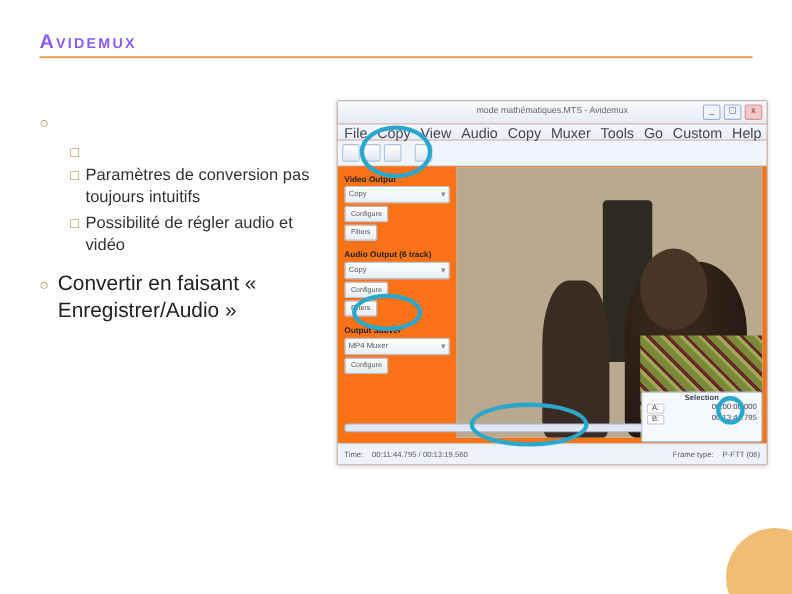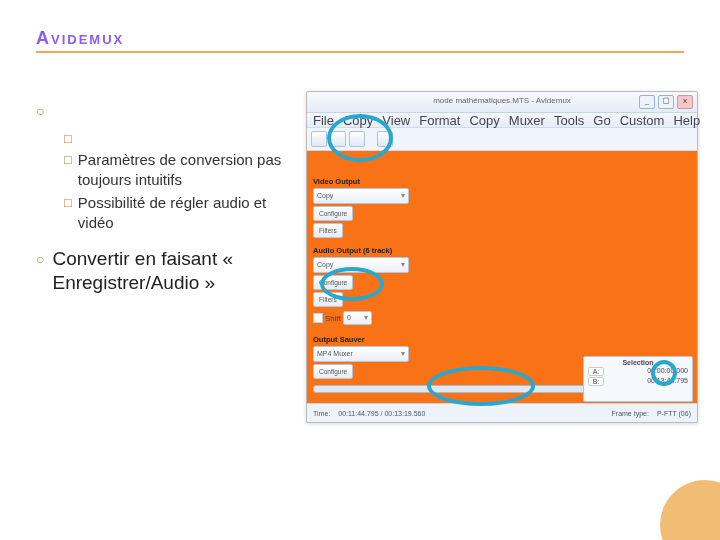--- a/index.html
+++ b/index.html
@@ -15,21 +15,21 @@
   .b2 .bullet{color:#b58138;font-family:"Courier New",monospace;font-size:13px;margin-top:2px;}
   .shot{position:relative;width:390px;height:330px;border:1px solid #bbb;background:#f97316;border-radius:2px;box-shadow:0 1px 4px rgba(0,0,0,.15);}
   .tbar{height:20px;background:linear-gradient(#f7f9fd,#e5ecf7);border-bottom:1px solid #c9d3e3;position:relative;}
   .tbar .title-txt{font-size:8px;color:#666;position:absolute;left:50%;top:4px;transform:translateX(-50%);}
   .tbar .wctrl{position:absolute;right:4px;top:3px;display:flex;gap:3px;}
   .wbtn{width:14px;height:12px;border:1px solid #9bb2d6;border-radius:2px;background:#edf3fb;font-size:8px;line-height:10px;text-align:center;color:#556;}
   .wbtn.close{background:#f2c8c8;border-color:#d19999;color:#722;}
   .mbar{height:14px;background:linear-gradient(#f4f7fc,#e6edf7);border-bottom:1px solid #d0daea;display:flex;gap:9px;padding:0 6px;font-size:13px;color:#445;align-items:center;}
   .ibar{height:20px;background:#f0f4fb;border-bottom:1px solid #d0daea;display:flex;gap:3px;padding:1px 4px;align-items:center;}
   .ico{width:14px;height:14px;border:1px solid #b0c3dd;border-radius:2px;background:linear-gradient(#fff,#dfe8f4);}
-  .body{position:absolute;top:56px;bottom:20px;left:0;right:0;display:flex;align-items:center;}
+  .body{position:absolute;top:56px;bottom:20px;left:0;right:0;display:flex;}
   .sidebar{width:96px;padding:4px 6px;font-size:8px;color:#444;}
   .sec-label{font-weight:bold;margin-top:6px;font-size:7.5px;color:#222;}
   .drop{height:14px;border:1px solid #b8c6db;border-radius:2px;background:linear-gradient(#fff,#e9eff9);margin:2px 0;position:relative;font-size:7px;line-height:14px;padding-left:3px;color:#555;}
   .drop:after{content:"▾";position:absolute;right:3px;top:0;color:#888;font-size:8px;}
   .small-btn{display:inline-block;height:13px;border:1px solid #b8c6db;border-radius:2px;background:linear-gradient(#fff,#e6edf7);font-size:6.5px;line-height:13px;padding:0 5px;color:#555;}
   .preview{flex:1;margin:4px 4px 4px 0;background:#cfd6e0;position:relative;overflow:hidden;}
   .ph{position:absolute;inset:0;}
   .wall{position:absolute;inset:0;background:#b9a98f;}
   .door{position:absolute;left:48%;top:12%;width:16%;height:60%;background:#2e2a20;border-radius:4px 4px 0 0;}
   .fig1{position:absolute;left:55%;top:35%;width:40%;height:65%;background:radial-gradient(ellipse at 40% 30%,#3e2b1f,#1c130d);border-radius:40% 40% 10% 10%;}
@@ -93,21 +93,21 @@
             <div class="wbtn">_</div>
             <div class="wbtn">▢</div>
             <div class="wbtn close">x</div>
           </div>
         </div>
 
         <div class="mbar">
           <span>File</span>
           <span>Copy</span>
           <span>View</span>
-          <span>Format</span>
+          <span>Audio</span>
           <span>Copy</span>
           <span>Muxer</span>
           <span>Tools</span>
           <span>Go</span>
           <span>Custom</span>
           <span>Help</span>
         </div>
 
         <div class="ibar">
           <div class="ico"></div>
@@ -123,25 +123,20 @@
             <div class="drop">Copy</div>
             <span class="small-btn">Configure</span>
             <br>
             <span class="small-btn" style="margin-top:2px;">Filters</span>
 
             <div class="sec-label" style="margin-top:8px;">Audio Output (6 track)</div>
             <div class="drop">Copy</div>
             <span class="small-btn">Configure</span>
             <br>
             <span class="small-btn" style="margin-top:2px;">Filters</span>
-            <div style="display:flex;gap:2px;margin-top:2px;align-items:center;">
-              <span style="border:1px solid #ccc;width:8px;height:8px;display:inline-block;background:#fff;"></span>
-              <span>Shift</span>
-              <span class="drop" style="width:24px;height:12px;line-height:12px;">0</span>
-            </div>
 
             <div class="sec-label" style="margin-top:8px;">Output Sauver</div>
             <div class="drop">MP4 Muxer</div>
             <span class="small-btn">Configure</span>
           </div>
 
           <div class="preview">
             <div class="ph">
               <div class="wall"></div>
               <div class="door"></div>

